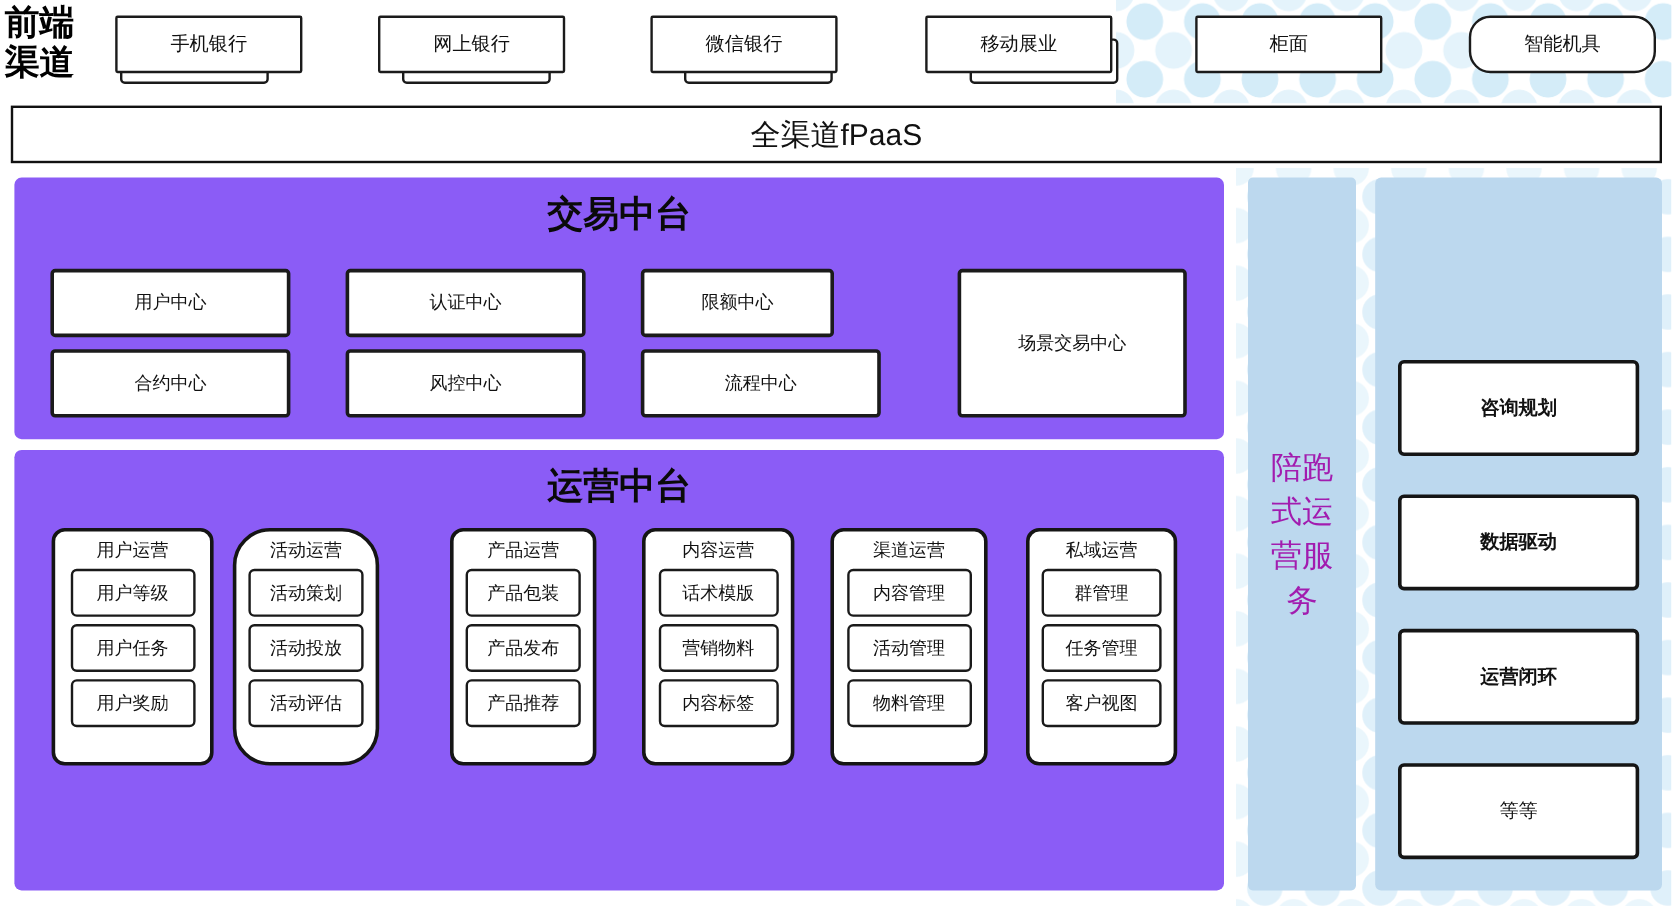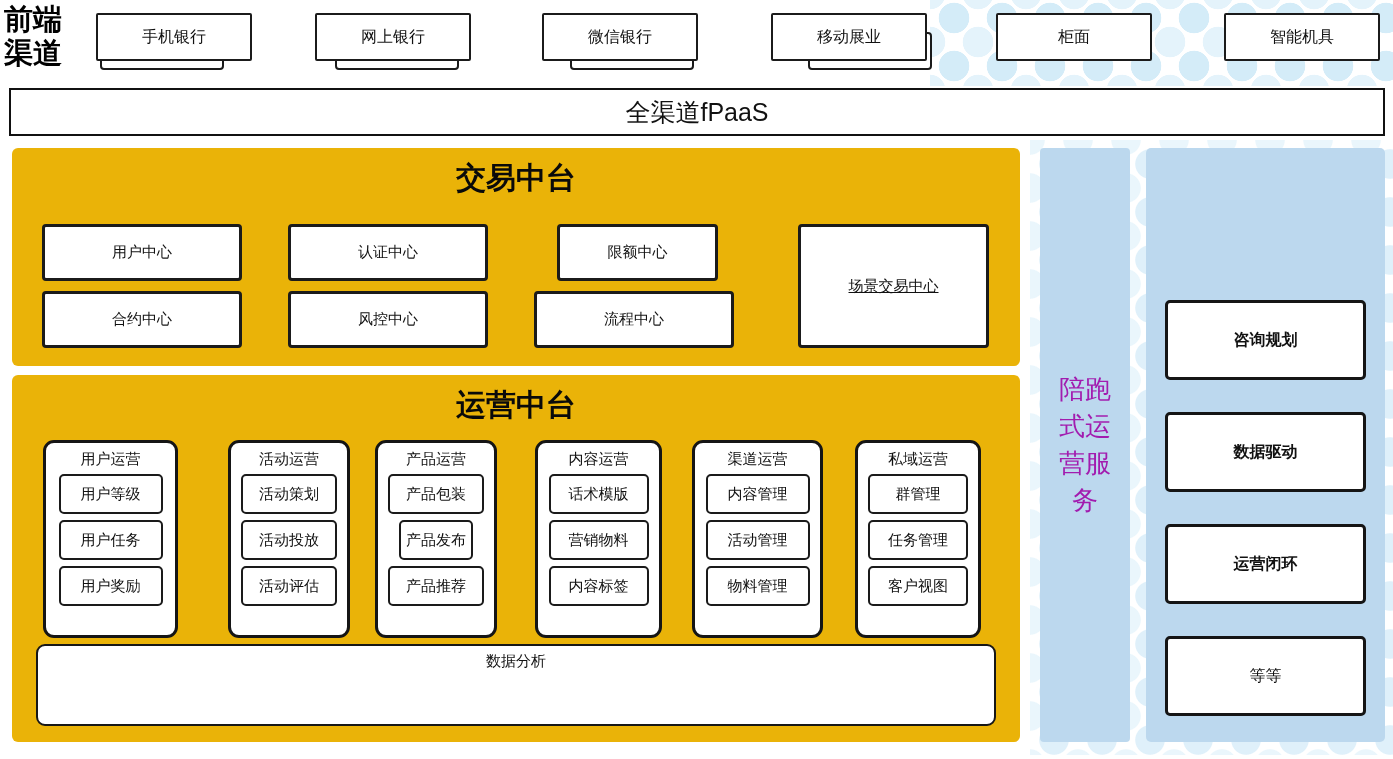--- a/index.html
+++ b/index.html
@@ -100,21 +100,21 @@
     justify-content: center;
     font-size: 25px;
     color: #111;
     z-index: 3;
   }
 
   
   .blue-panel {
     position: absolute;
     box-sizing: border-box;
-    background: #eab308;
+    background: #8b5cf6;
     border-radius: 6px;
     z-index: 1;
   }
   #trade-panel { left: 12px; top: 148px; width: 1008px; height: 218px; }
   #ops-panel   { left: 12px; top: 375px; width: 1008px; height: 367px; }
 
   .panel-title {
     position: absolute;
     left: 0;
     top: 10px;
@@ -269,58 +269,58 @@
   <div id="dot-field-2"></div>
 
   <div id="front-label">前端渠道</div>
 
   <div id="channel-row">
       <div class="wbox channel-box" style="left: 96px; width: 156px;">手机银行</div>
       <div class="wbox channel-box" style="left: 315px; width: 156px;">网上银行</div>
       <div class="wbox channel-box" style="left: 542px; width: 156px;">微信银行</div>
       <div class="wbox channel-box" style="left: 771px; width: 156px;">移动展业</div>
       <div class="wbox channel-box" style="left: 996px; width: 156px;">柜面</div>
-      <div class="wbox channel-box" style="left: 1224px; width: 156px;">智能机具</div>
+      <div class="wbox channel-box" style="left: 1224px; width: 156px; border-radius: 18px;">智能机具</div>
     </div>
 
   <div id="fpaas-bar">全渠道fPaaS</div>
 
   <div class="blue-panel" id="trade-panel">
     <div class="panel-title">交易中台</div>
   </div>
   <div id="trade-boxes">
       <div class="wbox trade-box" style="left: 42px; top: 224px; width: 200px; height: 57px;">用户中心</div>
       <div class="wbox trade-box" style="left: 288px; top: 224px; width: 200px; height: 57px;">认证中心</div>
-      <div class="wbox trade-box" style="left: 534px; top: 224px; width: 161px; height: 57px; margin-left: 23px;">限额中心</div>
+      <div class="wbox trade-box" style="left: 534px; top: 224px; width: 161px; height: 57px;">限额中心</div>
       <div class="wbox trade-box" style="left: 42px; top: 291px; width: 200px; height: 57px;">合约中心</div>
       <div class="wbox trade-box" style="left: 288px; top: 291px; width: 200px; height: 57px;">风控中心</div>
       <div class="wbox trade-box" style="left: 534px; top: 291px; width: 200px; height: 57px;">流程中心</div>
-      <div class="wbox trade-box" style="left: 798px; top: 224px; width: 191px; height: 124px; text-decoration: underline;">场景交易中心</div>
+      <div class="wbox trade-box" style="left: 798px; top: 224px; width: 191px; height: 124px;">场景交易中心</div>
     </div>
 
   <div class="blue-panel" id="ops-panel">
     <div class="panel-title">运营中台</div>
   </div>
   <div id="ops-columns">
       <div class="ops-col" style="left: 43px; width: 135px;">
         <div class="ops-col-title">用户运营</div>
         <div class="ops-item" style="width: 104px;">用户等级</div>
         <div class="ops-item" style="width: 104px;">用户任务</div>
         <div class="ops-item" style="width: 104px;">用户奖励</div>
       </div>
-      <div class="ops-col" style="left: 228px; width: 122px;">
+      <div class="ops-col" style="left: 194px; width: 122px; border-radius: 31px;">
         <div class="ops-col-title">活动运营</div>
         <div class="ops-item" style="width: 96px;">活动策划</div>
         <div class="ops-item" style="width: 96px;">活动投放</div>
         <div class="ops-item" style="width: 96px;">活动评估</div>
       </div>
       <div class="ops-col" style="left: 375px; width: 122px; align-items: center;">
         <div class="ops-col-title">产品运营</div>
         <div class="ops-item" style="width: 96px;">产品包装</div>
-        <div class="ops-item" style="width: 74px;">产品发布</div>
+        <div class="ops-item" style="width: 96px;">产品发布</div>
         <div class="ops-item" style="width: 96px;">产品推荐</div>
       </div>
       <div class="ops-col" style="left: 535px; width: 127px;">
         <div class="ops-col-title">内容运营</div>
         <div class="ops-item" style="width: 100px;">话术模版</div>
         <div class="ops-item" style="width: 100px;">营销物料</div>
         <div class="ops-item" style="width: 100px;">内容标签</div>
       </div>
       <div class="ops-col" style="left: 692px; width: 131px;">
         <div class="ops-col-title">渠道运营</div>
@@ -329,23 +329,20 @@
         <div class="ops-item" style="width: 104px;">物料管理</div>
       </div>
       <div class="ops-col" style="left: 855px; width: 126px;">
         <div class="ops-col-title">私域运营</div>
         <div class="ops-item" style="width: 100px;">群管理</div>
         <div class="ops-item" style="width: 100px;">任务管理</div>
         <div class="ops-item" style="width: 100px;">客户视图</div>
       </div>
     </div>
 
-  <div id="analysis-box">
-    <div id="analysis-title">数据分析</div>
-  </div>
   <div id="analysis-items">
       <div class="analysis-item" style="left: 100px;">行为分析</div>
       <div class="analysis-item" style="left: 335px;">活动分析</div>
       <div class="analysis-item" style="left: 570px;">权益分析</div>
       <div class="analysis-item" style="left: 808px;">效能分析</div>
     </div>
 
   <div id="service-col">
     <div id="service-col-text">陪跑式运营服务</div>
   </div>

